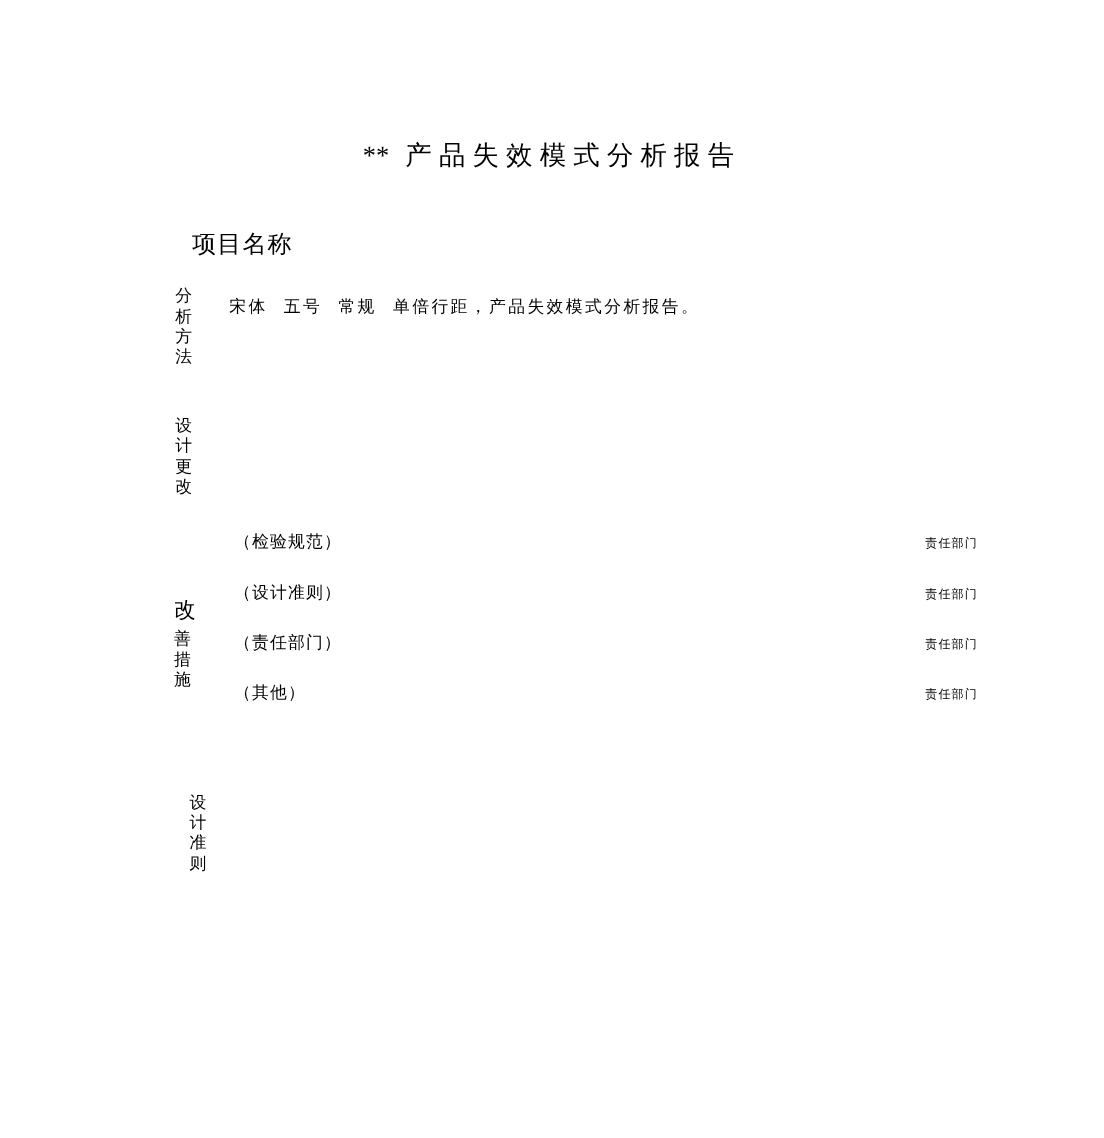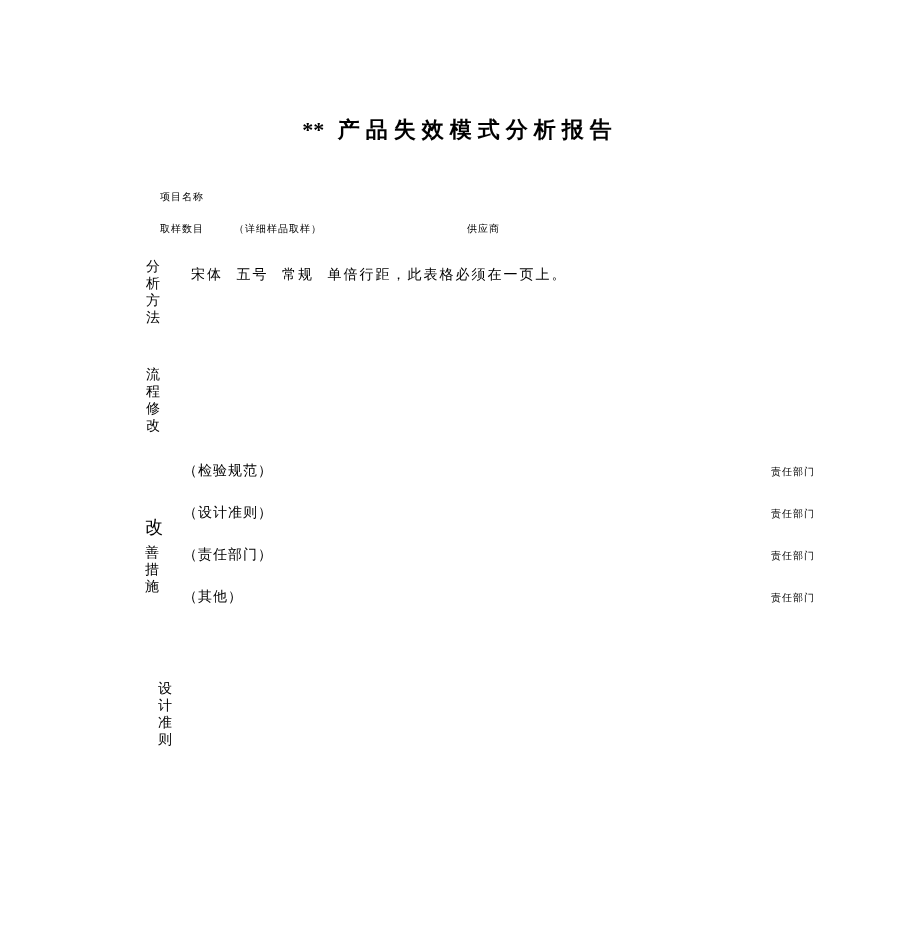--- a/index.html
+++ b/index.html
@@ -16,29 +16,29 @@
     }
     .page {
       padding: 115px 140px 50px 140px;
       position: relative;
     }
     .title {
       text-align: center;
       font-size: 22px;
       letter-spacing: 6px;
       margin-bottom: 45px;
-      font-weight: bold;
+      font-weight: normal;
     }
     .title .asterisks {
       letter-spacing: 0;
       margin-right: 2px;
     }
     .row {
       display: flex;
-      font-size: 10px;
+      font-size: 20px;
       margin-bottom: 18px;
       align-items: baseline;
       text-align: center;
     }
     .field-label {
       letter-spacing: 1px;
     }
     .field-project {
       margin-left: 20px;
     }
@@ -127,20 +127,21 @@
     .improve-body {
       flex: 1;
       padding-left: 10px;
     }
     .improve-row {
       display: flex;
       justify-content: space-between;
       align-items: baseline;
       font-size: 14px;
       height: 42px;
+      margin-left: 12px;
     }
     .improve-item {
       letter-spacing: 1px;
     }
     .responsibility {
       font-size: 10px;
       letter-spacing: 1px;
       margin-right: -35px;
     }
     .design-section {
@@ -162,39 +163,34 @@
     <span class="asterisks">**</span>
     <span>产品失效模式分析报告</span>
   </h1>
 
   <div class="row">
     <span class="field-label field-project">项目名称</span>
   </div>
 
 
 
-  <div class="row">
-    <span class="field-label field-sample-count">取样数目</span>
-    <span class="field-label field-detail">（详细样品取样）</span>
-    <span class="field-label field-supplier">供应商</span>
-  </div>
 
 
   <div class="section">
     <div class="vertical-label">分析方法</div>
     <div class="section-body method-text">
       <span class="segment">宋体</span>
       <span class="segment">五号</span>
       <span class="segment">常规</span>
-      <span class="segment">单倍行距，此表格必须在一页上。</span>
+      <span class="segment">单倍行距，产品失效模式分析报告。</span>
     </div>
   </div>
 
   <div class="section conclusion" style="margin-top:40px;">
-    <div class="vertical-label">流程修改</div>
+    <div class="vertical-label">设计更改</div>
     <div class="section-body"></div>
   </div>
 
   <div class="improve-section">
     <div class="improve-label-container">
       <div class="improve-label-big">改</div>
       <div class="improve-label-small">善<br>措<br>施</div>
     </div>
     <div class="improve-body">
       <div class="improve-row">

